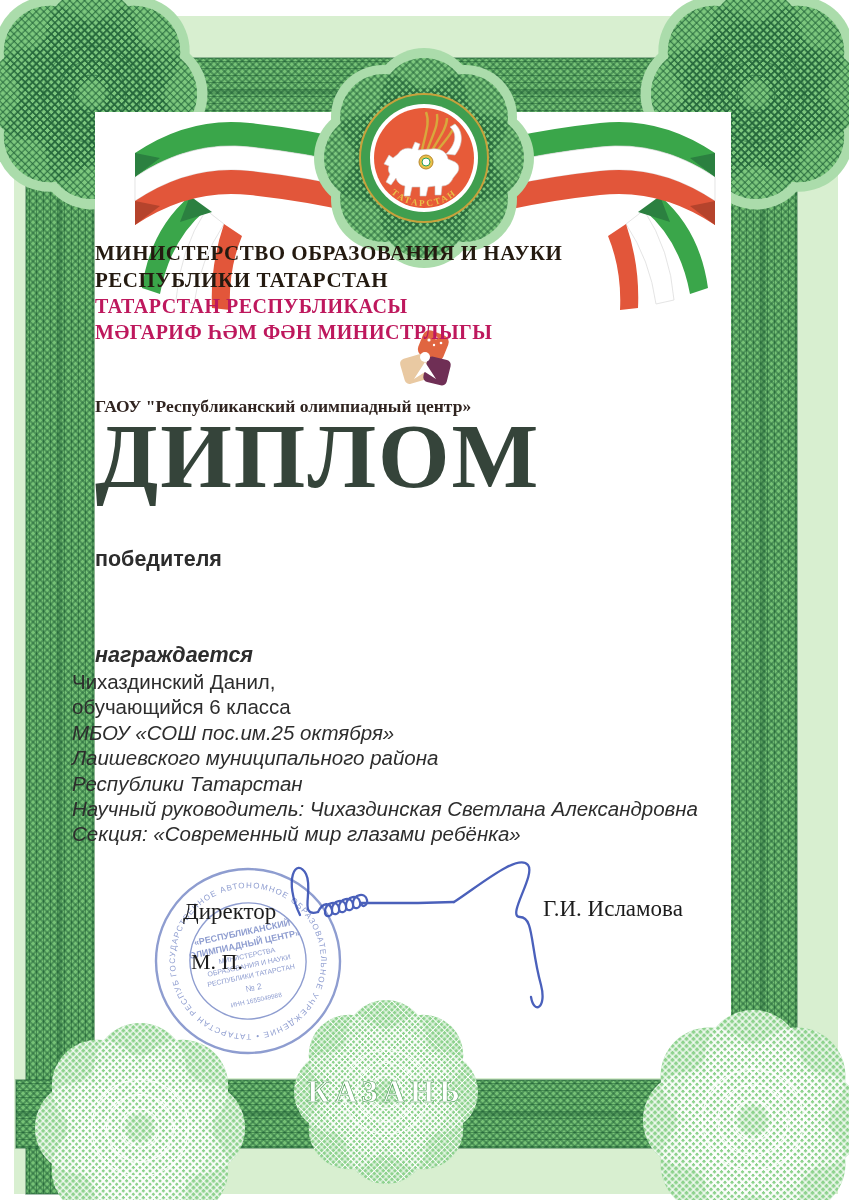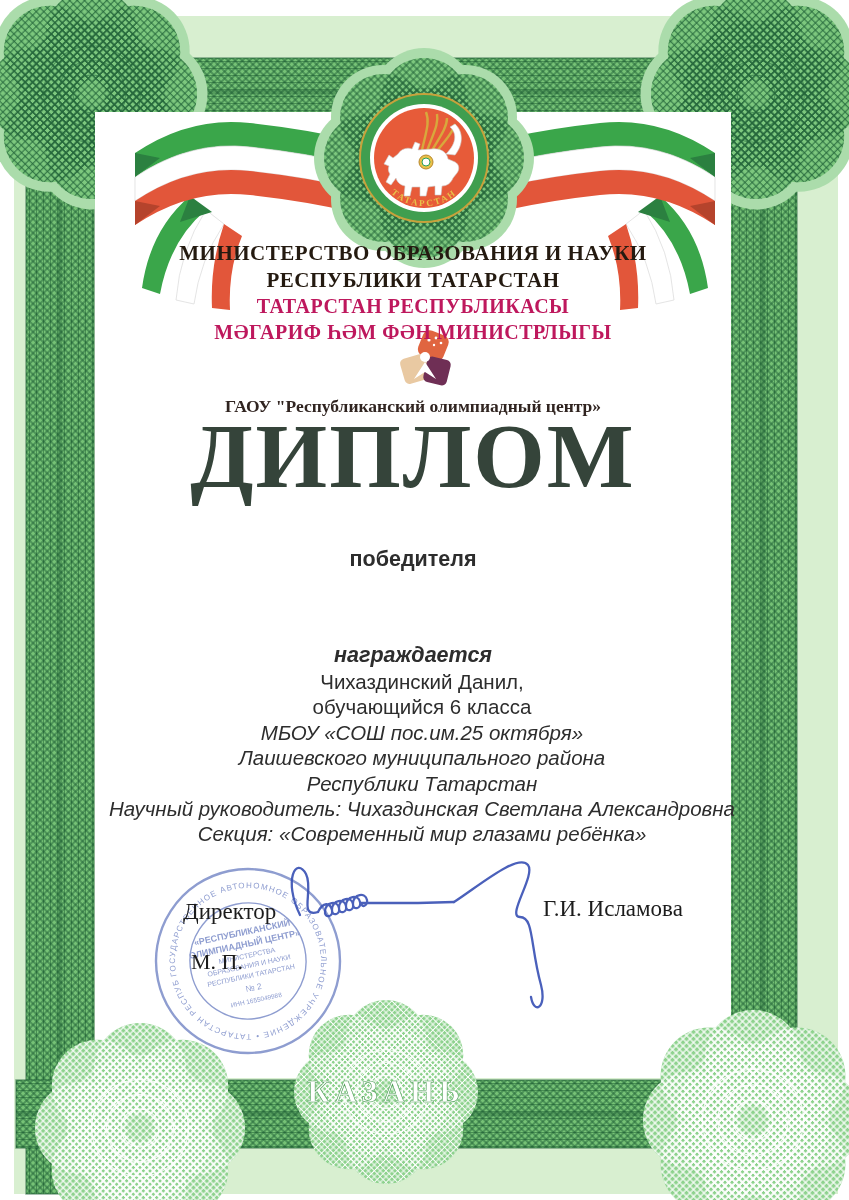--- a/index.html
+++ b/index.html
@@ -1,19 +1,19 @@
 <!DOCTYPE html>
 <html><head>
 <meta charset="utf-8">
 <style>
   html,body{margin:0;padding:0;background:#ffffff;}
   .page{position:relative;width:849px;height:1200px;background:#ffffff;overflow:hidden;
         font-family:"Liberation Sans",sans-serif;}
   .decor{position:absolute;left:0;top:0;}
-  .txt{position:absolute;left:95px;width:636px;text-align:center;color:#262626;}
+  .txt{position:absolute;left:95px;width:636px;color:#262626;}
   .ministry-ru{top:240px;font-family:"Liberation Serif","DejaVu Serif",serif;font-weight:bold;
                font-size:21px;line-height:27px;color:#241a10;letter-spacing:.5px;}
   .ministry-tat{top:293px;font-family:Liberation Serif, serif;font-weight:bold;
                font-size:20px;line-height:26px;color:#be185d;letter-spacing:.5px;}
   .org{top:396px;font-family:"Liberation Serif","DejaVu Serif",serif;font-weight:bold;
        font-size:17.5px;color:#302420;}
   .title{top:408px;font-family:"Liberation Serif","DejaVu Serif",serif;font-weight:bold;
          font-size:92px;line-height:1.05;color:#35443a;letter-spacing:2px;}
   .rank{top:547px;font-weight:bold;font-size:21.5px;color:#2d2d2d;}
   .event{top:575px;font-style:italic;font-size:20.5px;line-height:26px;color:#2d2d2d;}

